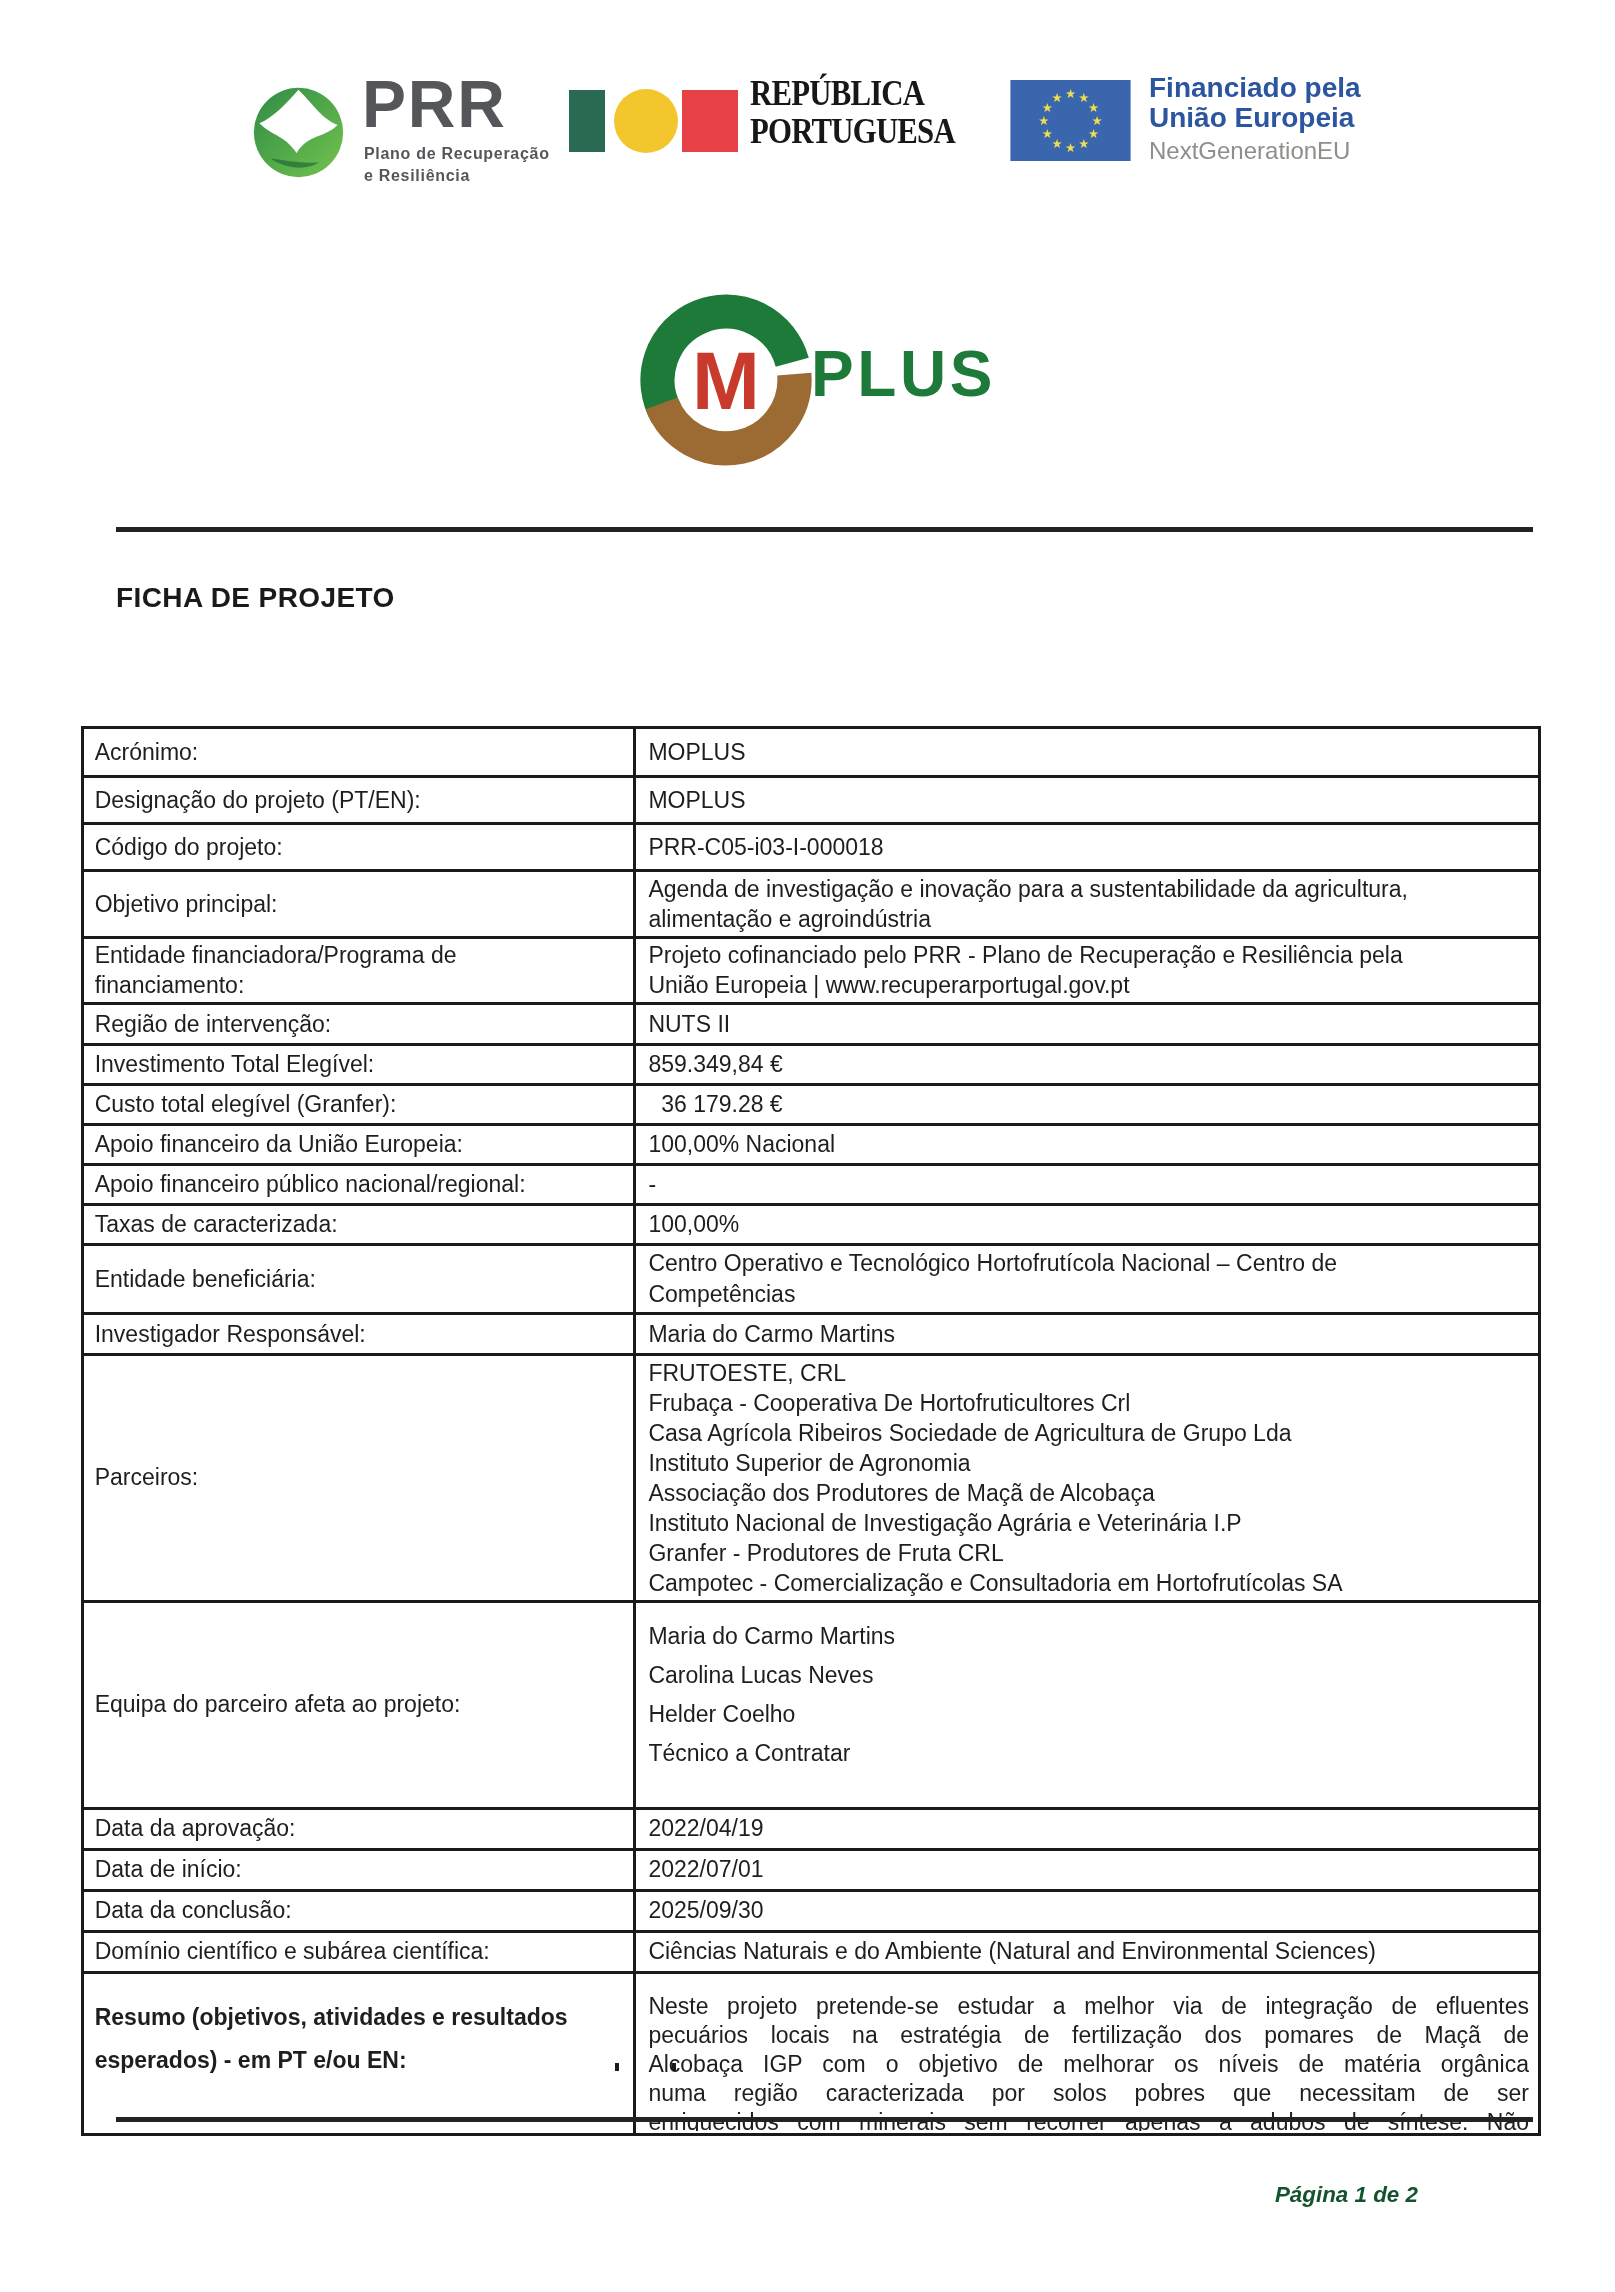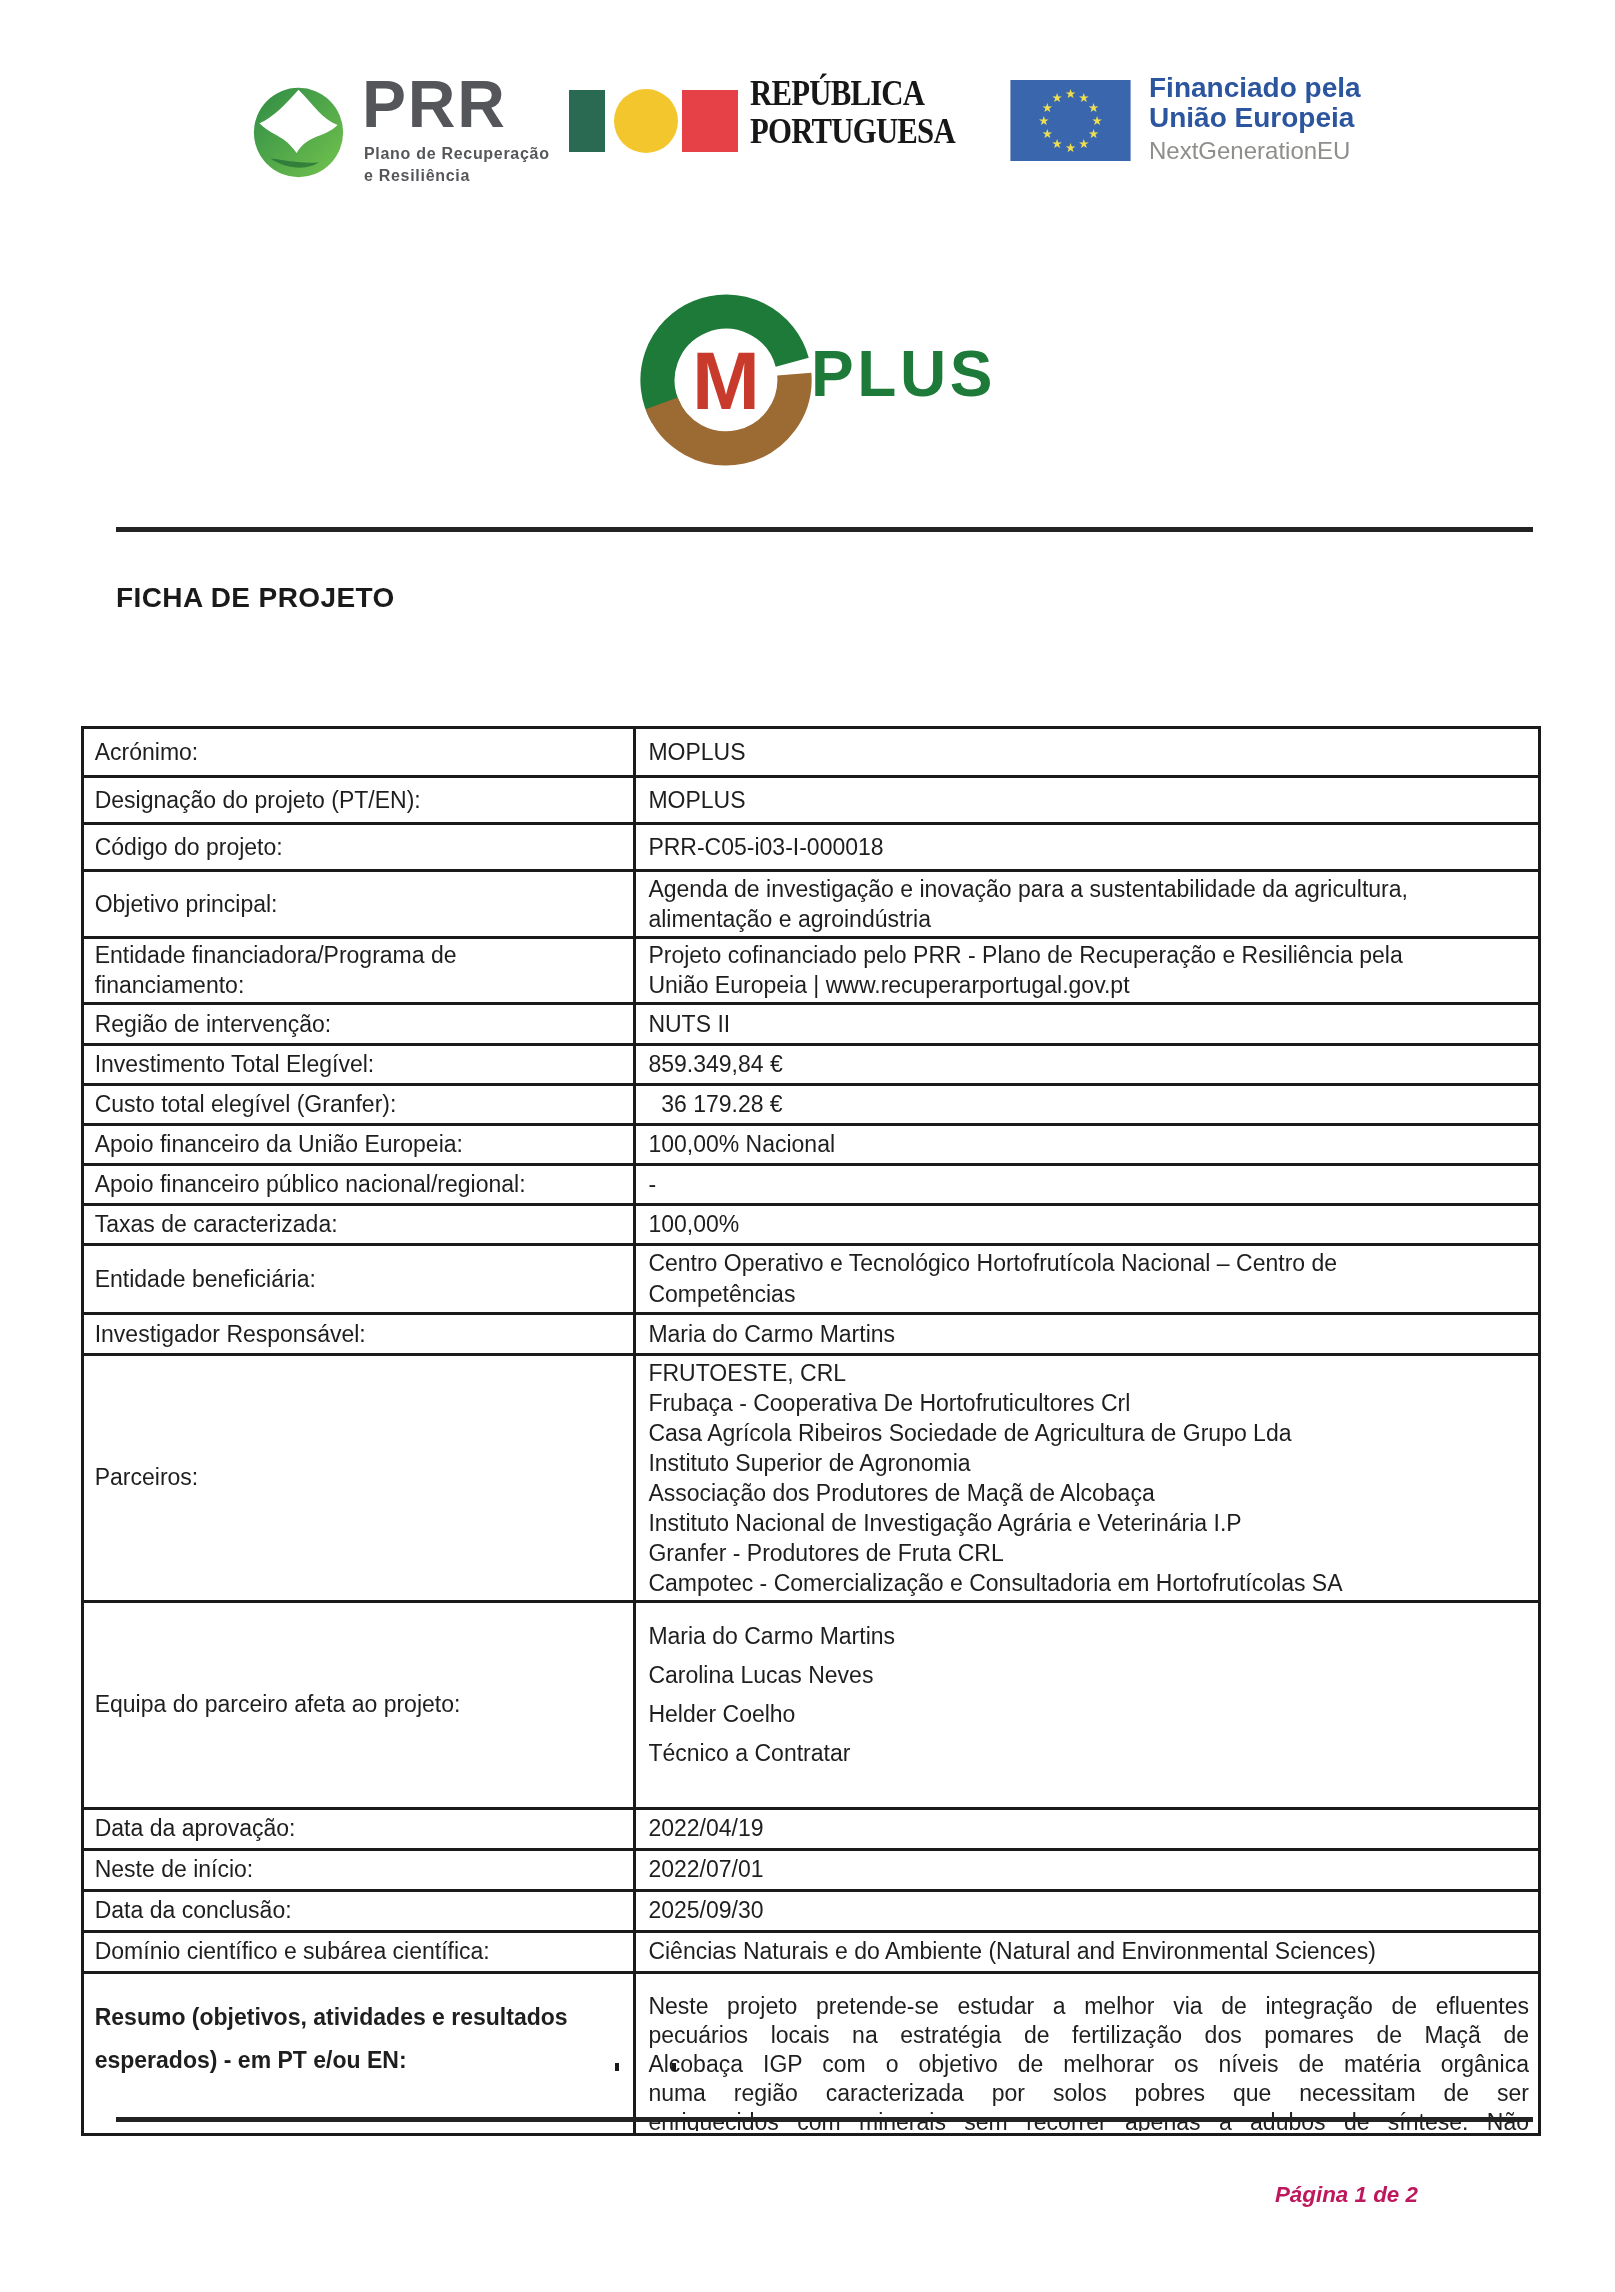--- a/index.html
+++ b/index.html
@@ -24,21 +24,21 @@
   .eu-funding{left:1149px;top:73px;font-size:28px;font-weight:700;color:var(--eu-text-blue,#2c55a0);line-height:30px;white-space:pre-line;}
   .eu-nextgen{left:1149px;top:136px;font-size:24px;font-weight:400;color:var(--nextgen-gray,#8d8f8a);line-height:29px;}
   
   .moplus-svg{left:638px;top:292px;width:176px;height:176px;}
   .moplus-plus{left:811px;top:342px;font-size:64px;font-weight:800;letter-spacing:3.6px;color:var(--moplus-green,#1d7a38);line-height:64px;}
   
   .rule{left:116px;width:1417px;height:5.4px;background:#232323;}
   .rule-top{top:527px;}
   .rule-bottom{top:2117px;}
   .doc-title{left:116px;top:582px;width:1417px;text-align:left;font-size:28px;font-weight:700;letter-spacing:0.4px;color:#1a1a1a;}
-  .page-number{right:167px;top:2182px;font-size:22.4px;font-weight:700;font-style:italic;color:#be185d;}
+  .page-number{right:167px;top:2182px;font-size:22.4px;font-weight:700;font-style:italic;color:#14532d;}
   
   .project-table{
     position:absolute;left:81px;top:726px;width:1460px;
     border-collapse:collapse;table-layout:fixed;
     font-size:23px;color:var(--text,#1e1e1e);
   }
   .project-table td{
     border:3.6px solid var(--border,#1a1a1a);
     vertical-align:middle;line-height:27px;overflow:hidden;
   }
@@ -262,21 +262,21 @@
         <tr class="">
           <td class="label-cell">
             <div class="cell-text">Data da aprovação:</div>
           </td>
           <td class="value-cell">
             <div class="cell-text">2022/04/19</div>
           </td>
         </tr>
         <tr class="">
           <td class="label-cell">
-            <div class="cell-text">Neste de início:</div>
+            <div class="cell-text">Data de início:</div>
           </td>
           <td class="value-cell">
             <div class="cell-text">2022/07/01</div>
           </td>
         </tr>
         <tr class="">
           <td class="label-cell">
             <div class="cell-text">Data da conclusão:</div>
           </td>
           <td class="value-cell">

